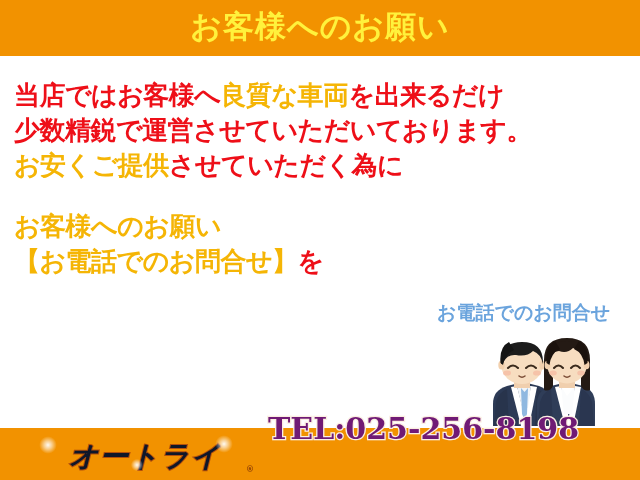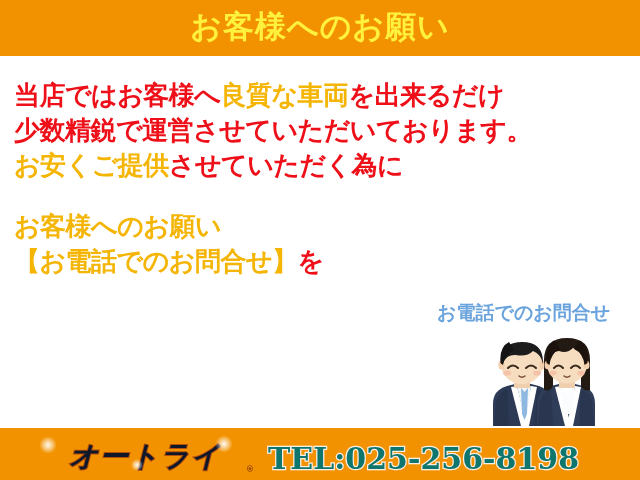--- a/index.html
+++ b/index.html
@@ -142,24 +142,24 @@
       radial-gradient(circle at 50% 50%, rgba(255,255,255,0.95) 0%, rgba(255,255,255,0.55) 28%, rgba(255,255,255,0) 62%);
     border-radius: 50%;
   }
   .sparkle.s1 { left: 4px;   top: 1px; }
   .sparkle.s2 { left: 180px; top: 0px; }
   .sparkle.s3 { left: 96px;  top: 24px; width: 14px; height: 14px; }
 
   .tel {
     position: absolute;
     left: 268px;
-    top: 441px;
+    top: 411px;
     font-size: 30px;
     font-weight: bold;
-    color: #0f766e;
+    color: #701a75;
     -webkit-text-stroke: 2.5px #fbeee2;
     paint-order: stroke fill;
     letter-spacing: 0px;
     white-space: nowrap;
     font-family: "DejaVu Serif", "Liberation Serif", serif;
   }
 </style>
 </head>
 <body>
 

